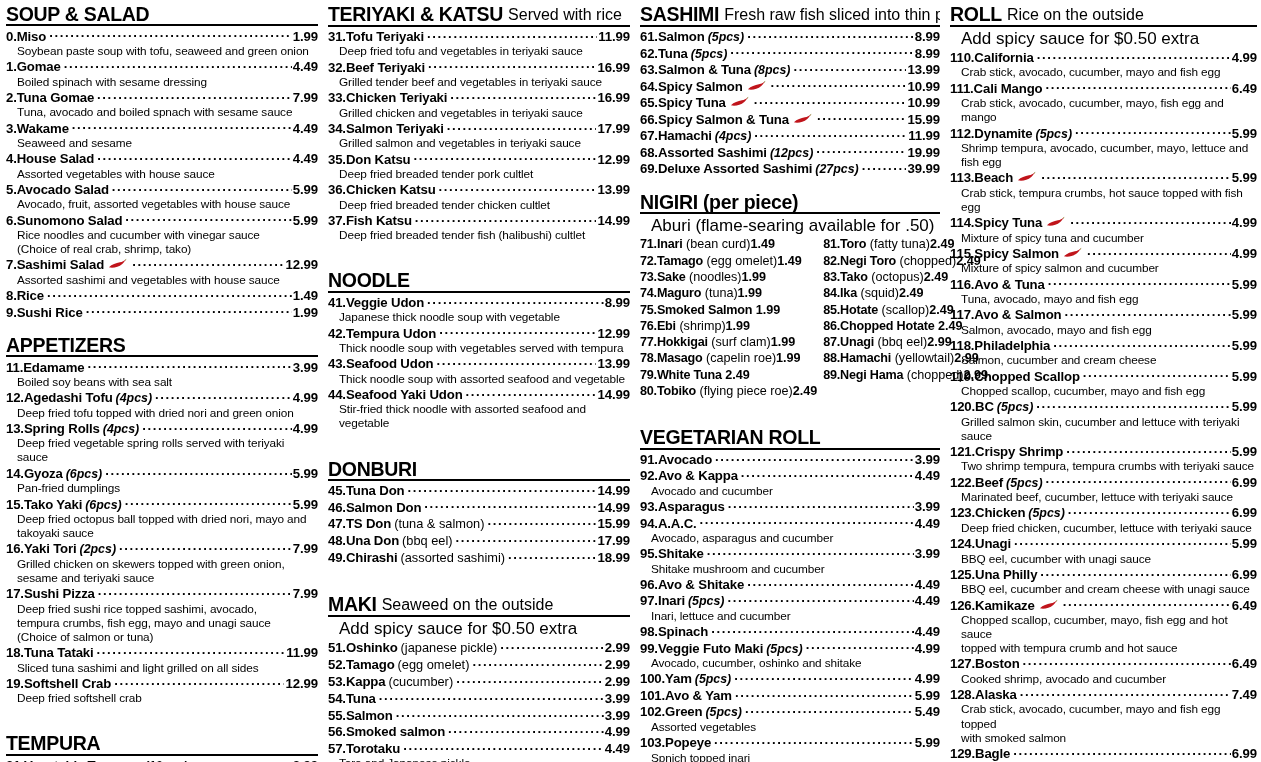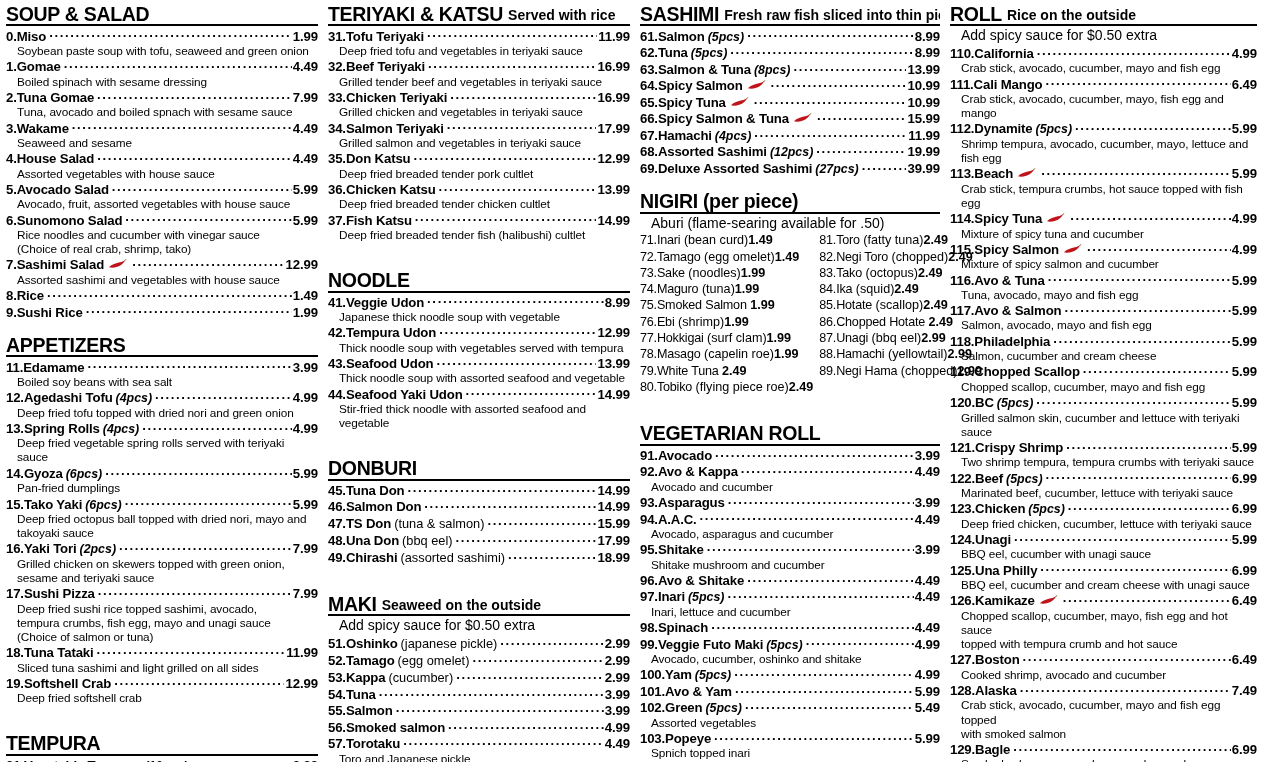--- a/index.html
+++ b/index.html
@@ -40,29 +40,29 @@
     white-space: nowrap;
     overflow: hidden;
   }
   .sec-title {
     font-size: 19.5px;
     font-weight: bold;
     letter-spacing: -0.3px;
     line-height: 1.05;
   }
   .sec-sub {
-    font-size: 14px;
-    font-weight: bold;
+    font-size: 16px;
+    font-weight: normal;
     margin-left: 5px;
     line-height: 1.05;
     position: relative;
     top: -1px;
   }
   .sec-note {
-    font-size: 14px;
+    font-size: 17px;
     padding-left: 11px;
     line-height: 1.24;
     margin-top: 1px;
   }
 
   
   .item { line-height: 1.16; }
   .row {
     display: flex;
     align-items: baseline;
@@ -126,21 +126,21 @@
   .nigiri-grid {
     display: flex;
     gap: 6px;
   }
   .nigiri-col { flex: 1 1 50%; }
   .nrow {
     font-size: 12.6px;
     line-height: 1.295;
     white-space: nowrap;
   }
-  .nrow .nnm { font-weight: normal; letter-spacing: -0.2px; }
+  .nrow .nnm { font-weight: bold; letter-spacing: -0.2px; }
   .nrow .nds { font-weight: normal; }
   .nrow .npr { font-weight: bold; }
   .gap-md { height: 13px; }
   .gap-lg { height: 26px; }
 </style>
 </head>
 <body>
 
 <div id="menu">
     <div class="column col-0">

